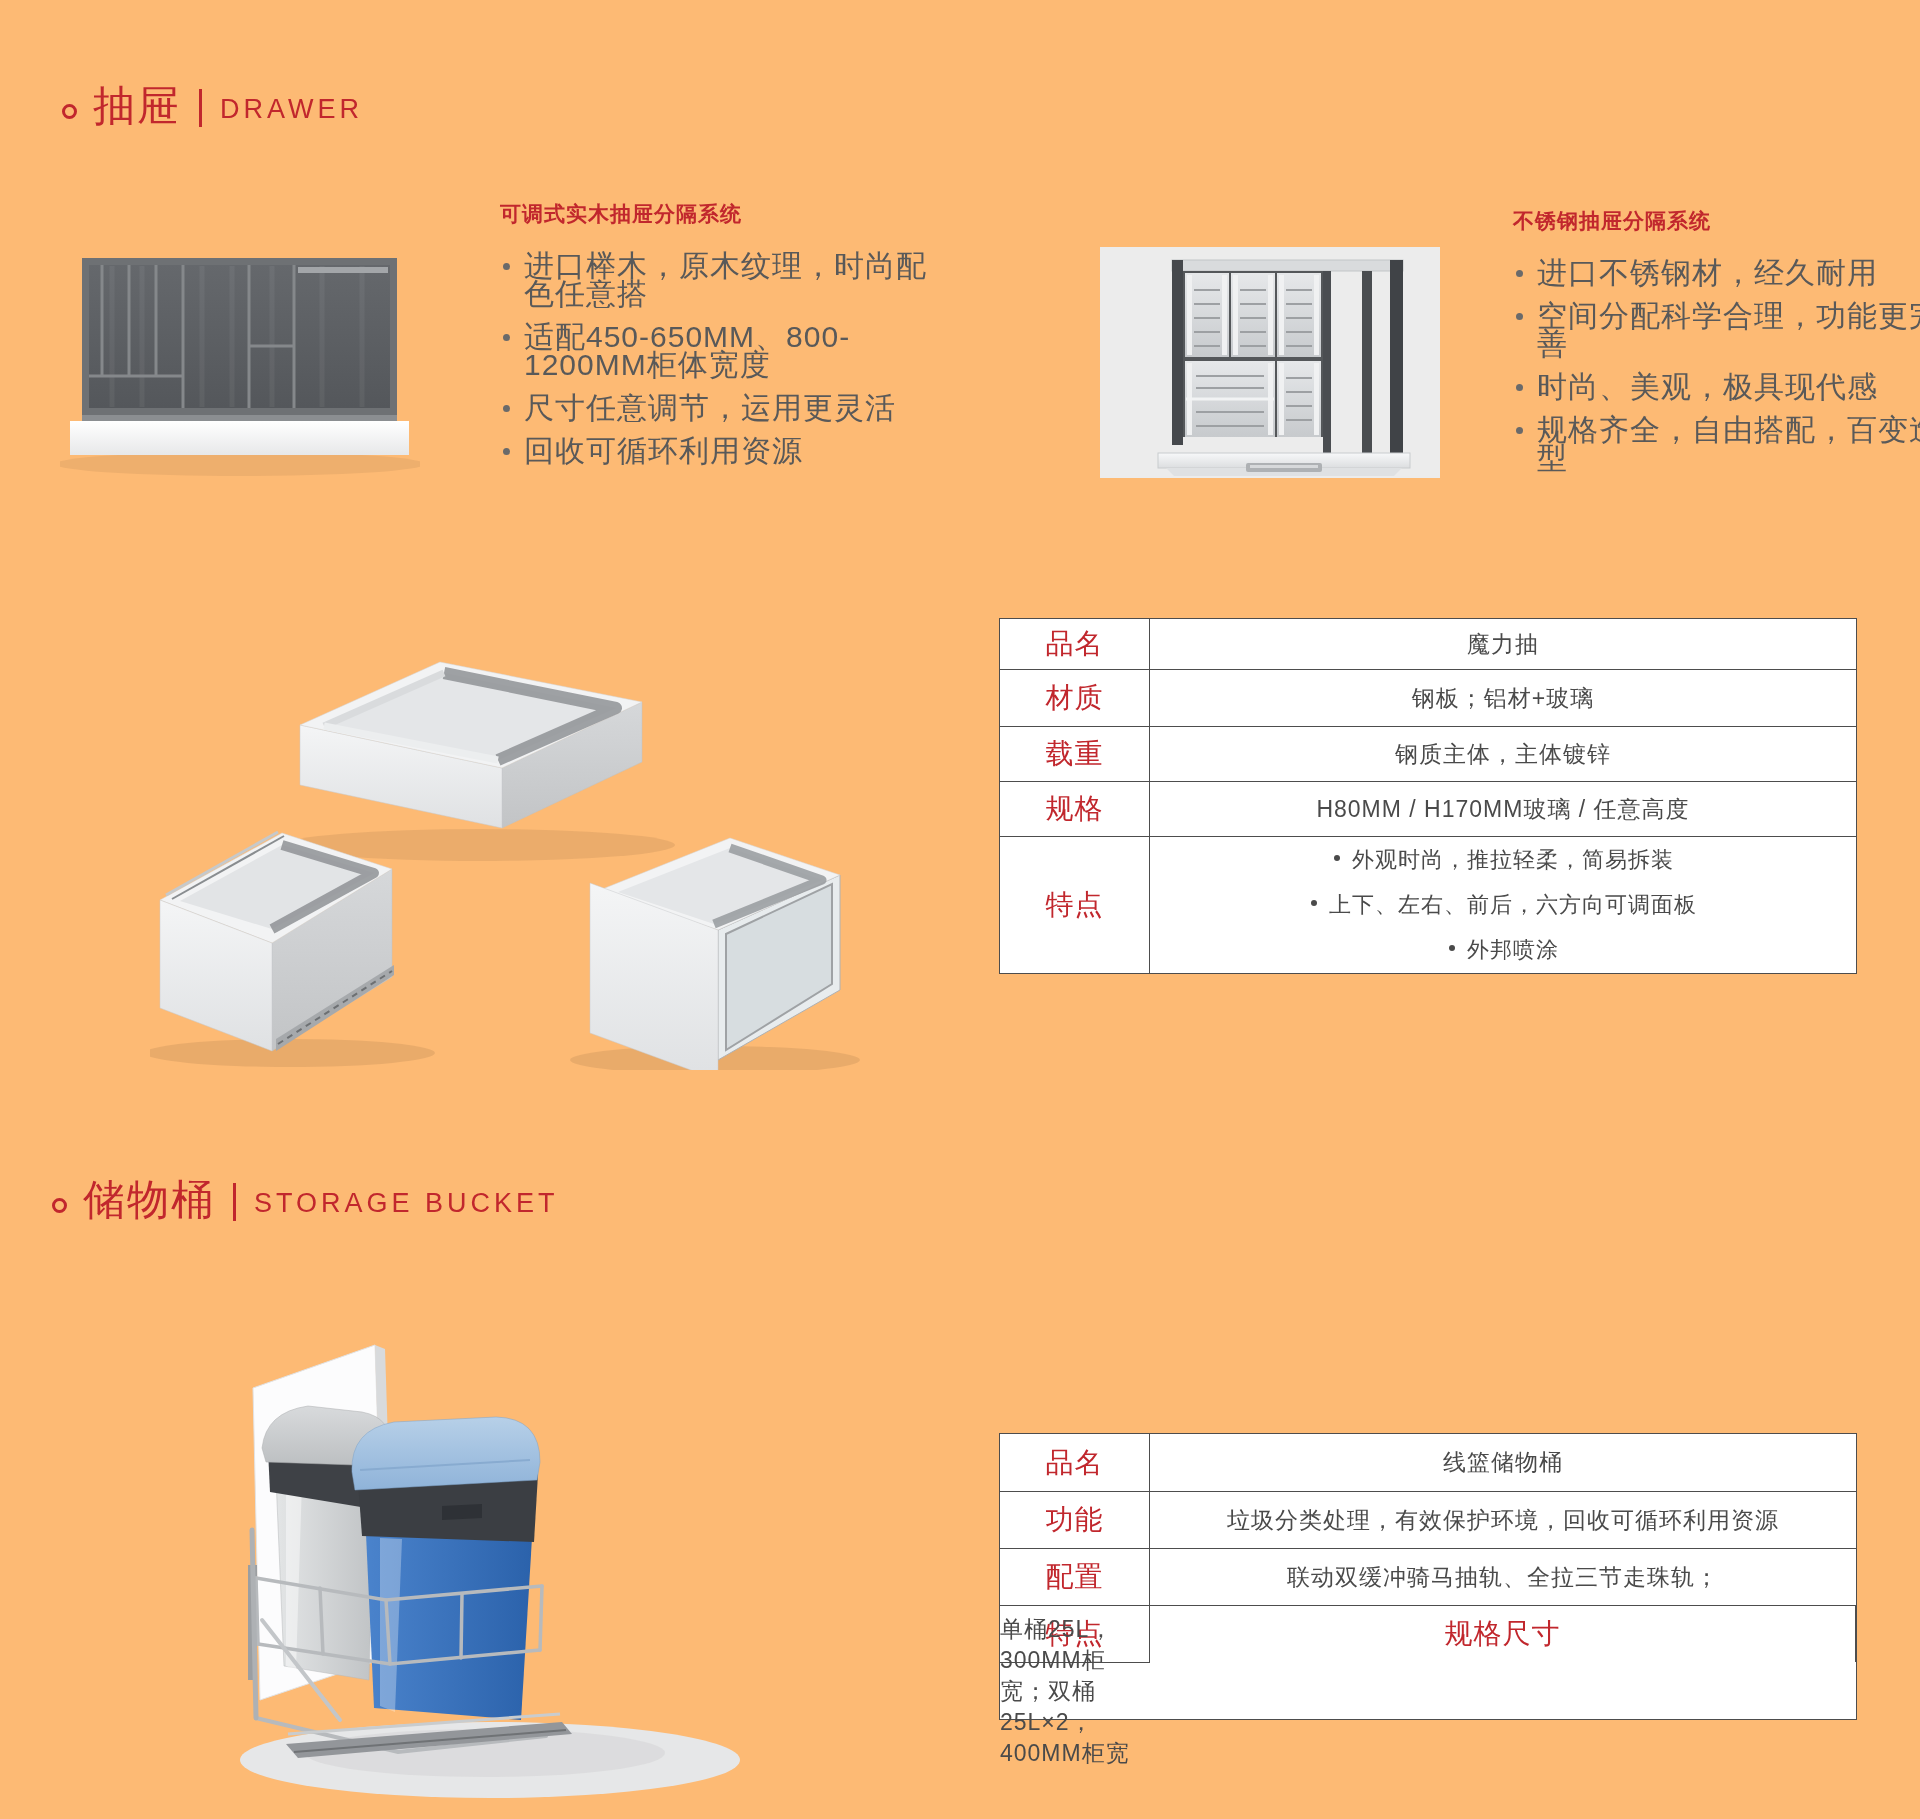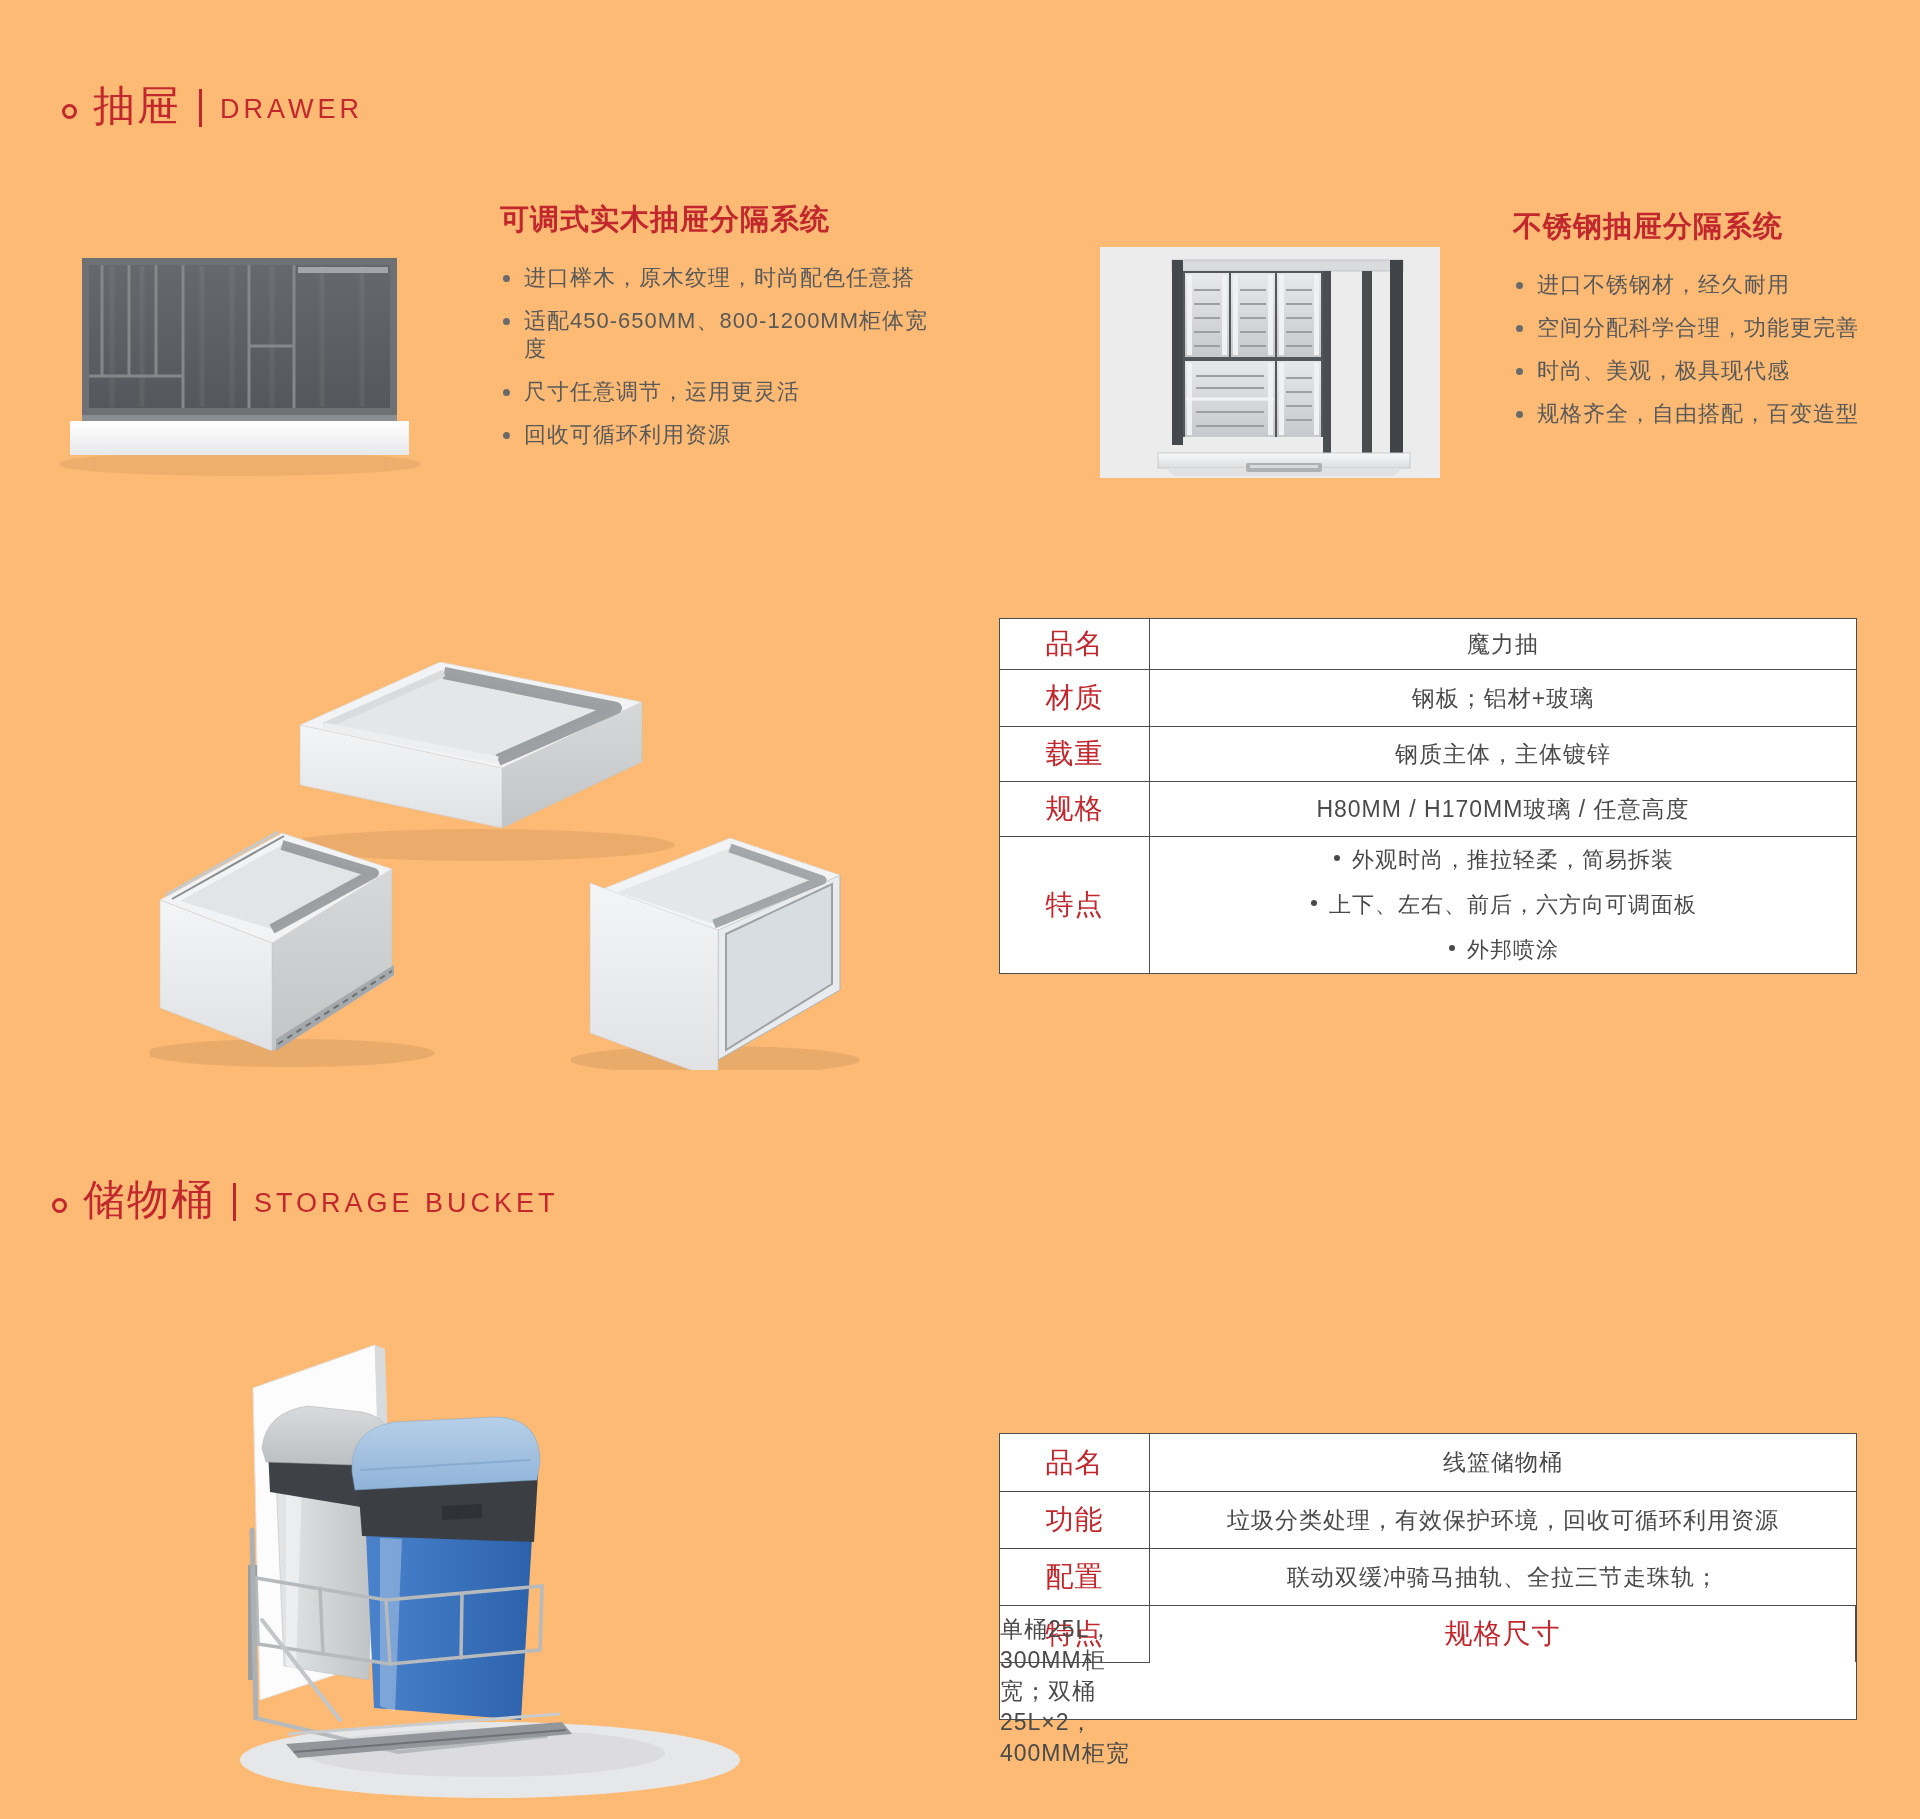--- a/index.html
+++ b/index.html
@@ -15,23 +15,23 @@
 
   
   .sec-header{position:absolute;display:flex;align-items:center;color:var(--accent);}
   .ring{width:15px;height:15px;border:3px solid var(--accent);border-radius:50%;margin-right:16px;transform:translateY(5px);}
   .sec-zh{font-size:42px;font-weight:500;letter-spacing:2px;}
   .sec-bar{width:3px;height:38px;background:var(--accent);margin:0 18px;transform:translateY(2px);}
   .sec-en{font-size:27px;font-weight:400;letter-spacing:4px;transform:translateY(3px);}
 
   
   .prod-text{position:absolute;}
-  .prod-title{color:var(--accent);font-size:29px;font-weight:700;letter-spacing:1px;margin-bottom:24px;}
+  .prod-title{color:var(--accent);font-size:21px;font-weight:700;letter-spacing:1px;margin-bottom:24px;}
   .prod-bullets{list-style:none;}
-  .prod-bullets li{position:relative;padding-left:24px;color:var(--body-text);font-size:22px;line-height:28px;margin-bottom:15px;letter-spacing:1px;}
+  .prod-bullets li{position:relative;padding-left:24px;color:var(--body-text);font-size:30px;line-height:28px;margin-bottom:15px;letter-spacing:1px;}
   .prod-bullets li::before{content:"";position:absolute;left:3px;top:11px;width:7px;height:7px;border-radius:50%;background:#6a6a6a;}
 
   
   .spec-table{position:absolute;width:858px;display:grid;grid-template-columns:150px 1fr;border:1px solid var(--table-border);background:#fff;}
   .tcell{display:flex;align-items:center;justify-content:center;font-size:23px;color:var(--table-text);letter-spacing:1px;}
   .tlabel{color:var(--accent);font-size:28px;border-right:1px solid var(--table-border);}
   .bt{border-top:1px solid var(--table-border);}
   .feat-cell{flex-direction:column;gap:15px;}
   .feat-line{position:relative;padding-left:20px;font-size:22px;color:var(--table-text);letter-spacing:1px;}
   .feat-line::before{content:"";position:absolute;left:2px;top:10px;width:6px;height:6px;border-radius:50%;background:#4a4a4a;}

